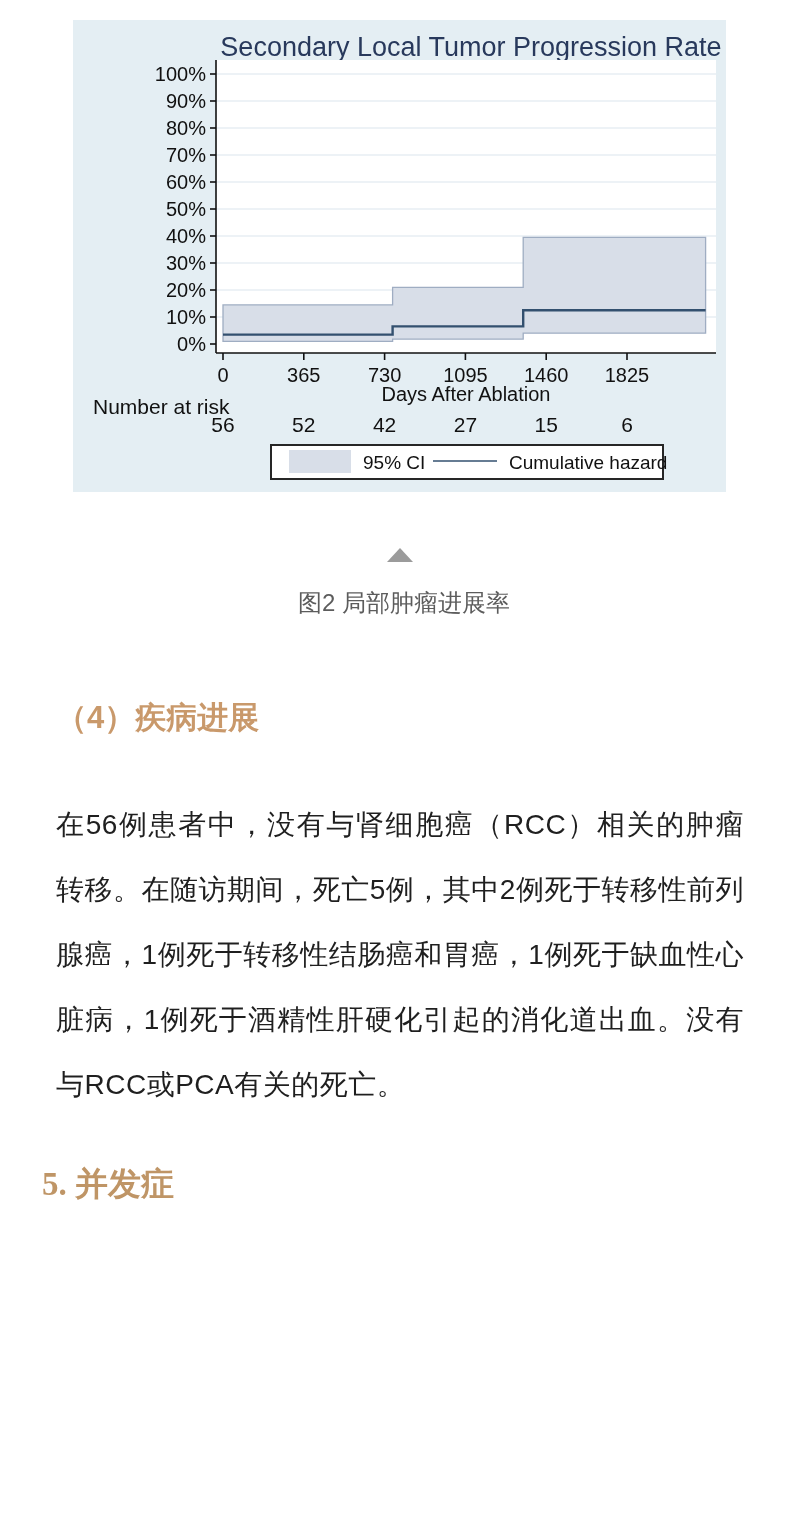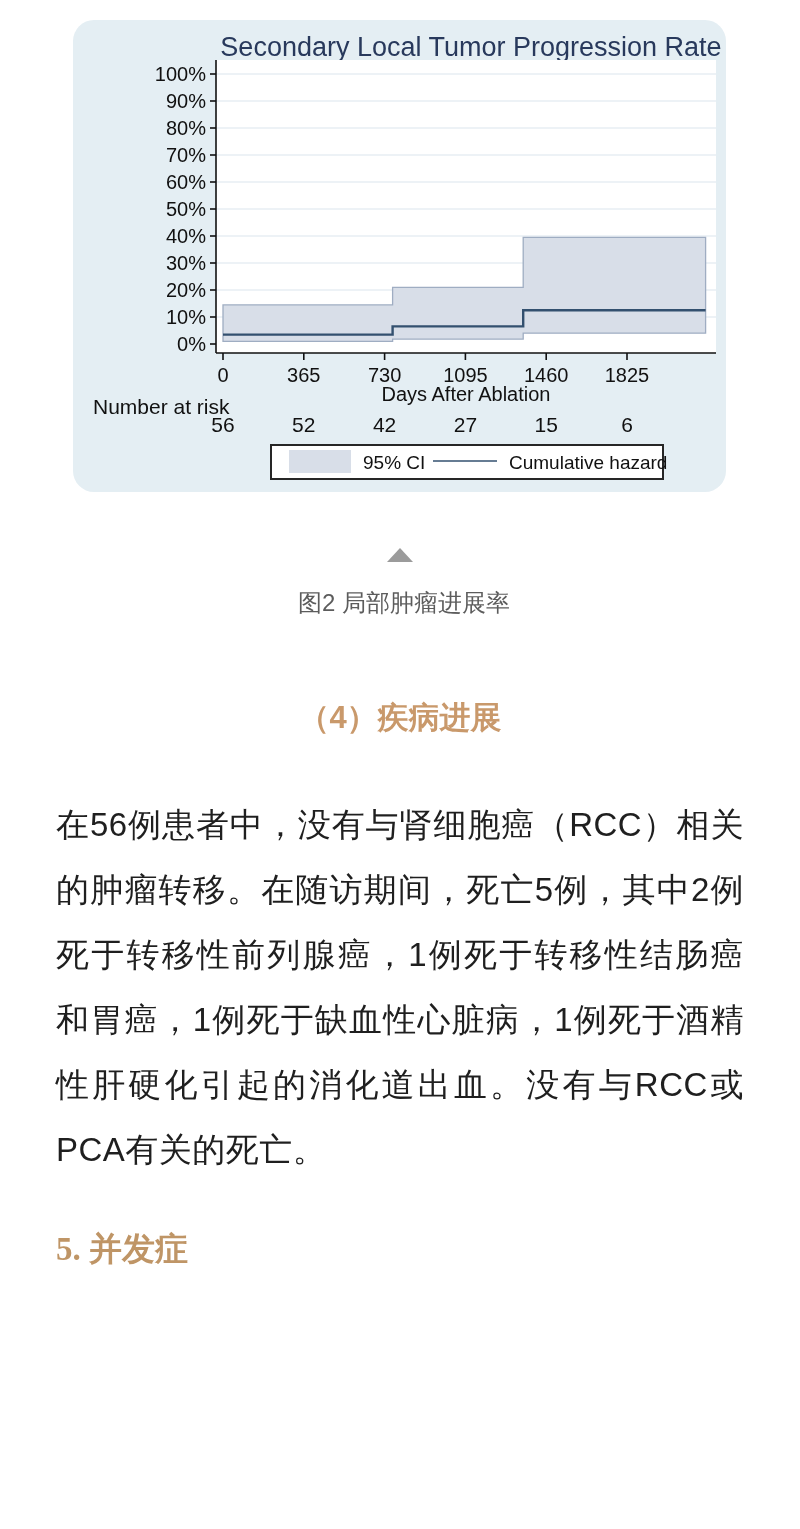--- a/index.html
+++ b/index.html
@@ -8,48 +8,47 @@
   }
   *{box-sizing:border-box}
   html,body{margin:0;padding:0}
   body{
     width:800px;height:1529px;background:#ffffff;overflow:hidden;
     font-family:"Liberation Sans","DejaVu Sans",sans-serif;
   }
   .chart-panel{
     margin:20px 0 0 73px;width:653px;height:472px;
     background:var(--c-panel-bg);
-    border-radius:21px;
   }
   svg{display:block}
   svg text{font-family:"Liberation Sans","DejaVu Sans",sans-serif}
   .chart-title{font-size:27px;fill:#28395c}
   .axis-label{font-size:20px;fill:#111111}
   .risk-label{font-size:21px;fill:#111111}
   .legend-label{font-size:19px;fill:#111111}
   .triangle{
     width:0;height:0;margin:56px auto 0;
     border-left:13px solid transparent;border-right:13px solid transparent;
     border-bottom:14px solid var(--c-triangle);
   }
   .caption{
     margin:24px 0 0;text-align:center;font-size:24px;line-height:34px;
     color:var(--c-caption);
     padding-left:8px;
   }
   .h1{
     margin:77px 0 0;padding:0 56px;font-size:31px;line-height:42px;
-    font-weight:700;color:var(--c-heading1);text-align:center;
+    font-weight:700;color:var(--c-heading1);
   }
   .para{
-    margin:53px 56px 0 56px;width:688px;font-size:33px;line-height:65px;
+    margin:53px 56px 0 56px;width:688px;font-size:28px;line-height:65px;
     color:var(--c-body);text-align:justify;letter-spacing:0.5px;
   }
   .h2{
-    margin:45px 0 0;padding:0 56px;font-size:33px;line-height:44px;
+    margin:45px 0 0;padding:0 42px;font-size:33px;line-height:44px;
     font-weight:700;color:var(--c-heading2);
     font-family:"Liberation Serif","DejaVu Serif",serif;
   }
   .para2{margin-top:62px}
 </style>
 </head>
 <body>
 
 <div class="page">
 

